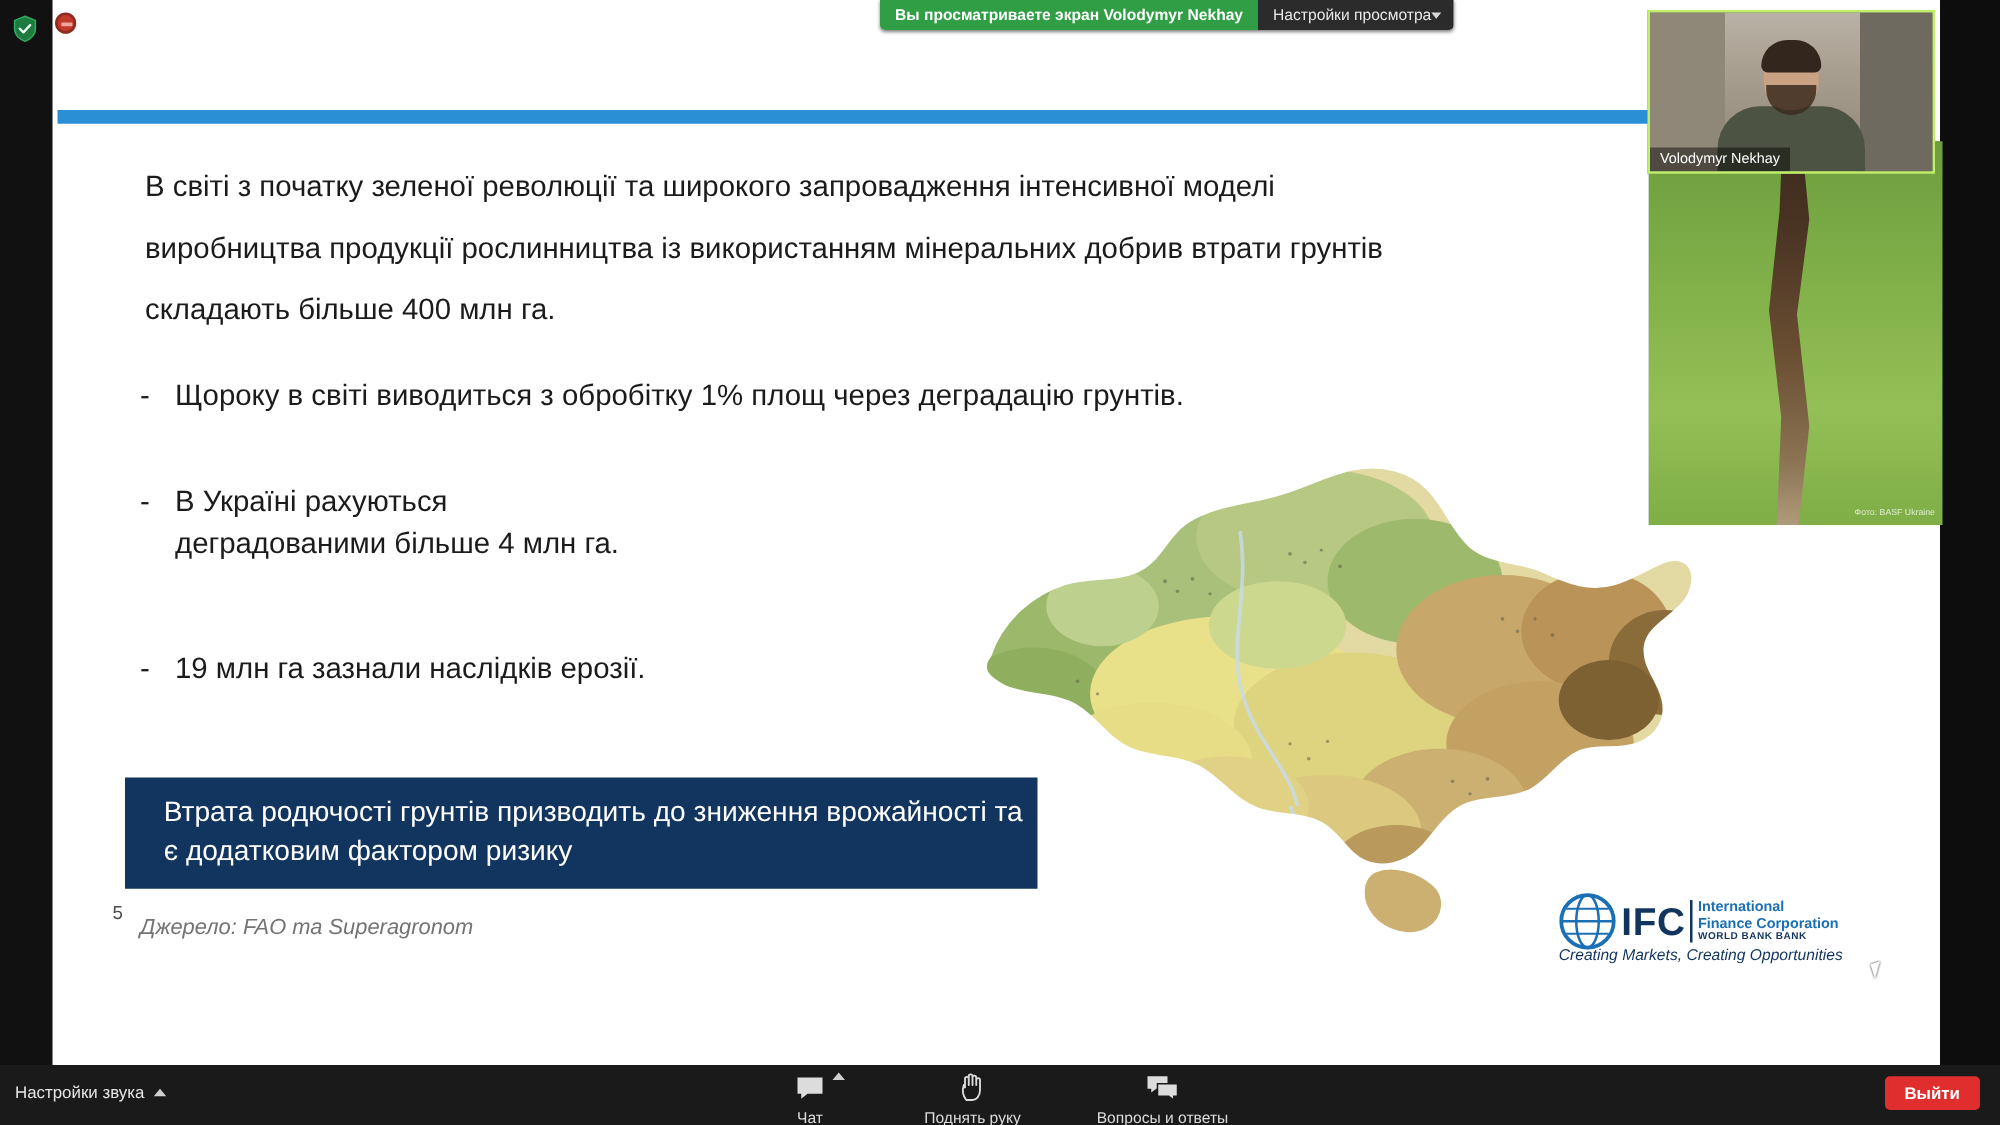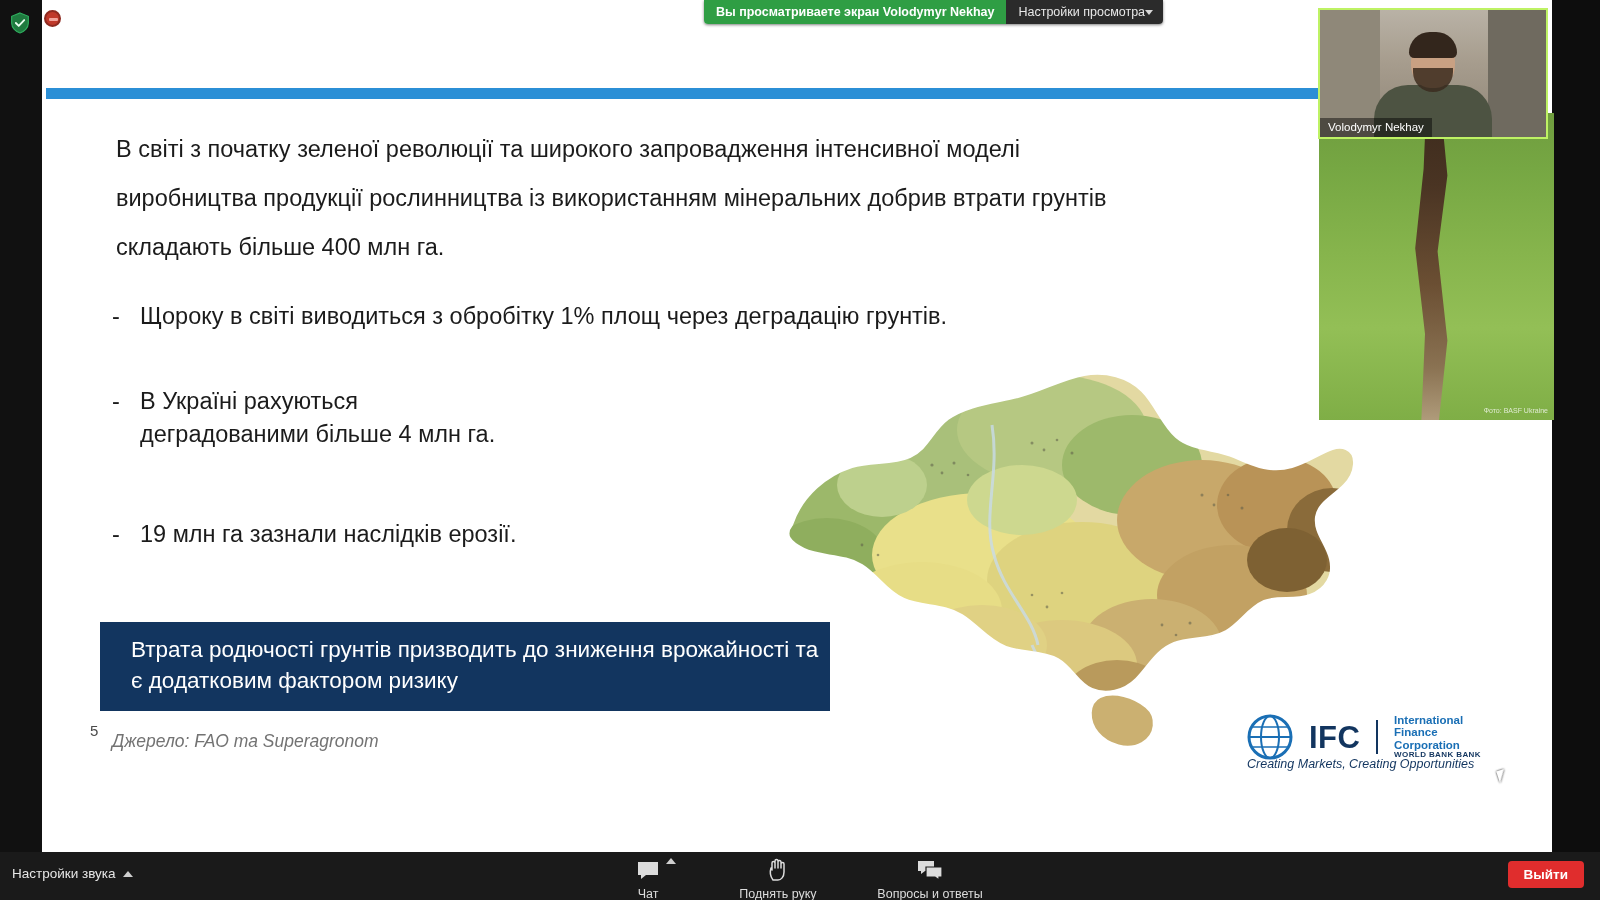--- a/index.html
+++ b/index.html
@@ -149,21 +149,21 @@
     position: absolute;
     left: 690px; top: 345px;
     width: 640px; height: 420px;
   }
 
   
   .ifc {
     position: absolute;
     left: 1205px; top: 707px;
     width: 240px; height: 60px;
-    display: flex; align-items: center; gap: 16px;
+    display: flex; align-items: center; gap: 4px;
   }
   .ifc-globe {
     width: 46px; height: 46px; flex: none;
   }
   .ifc-word {
     font-size: 31px; font-weight: bold; color: #12355f;
     letter-spacing: .5px; line-height: 1;
   }
   .ifc-div { width: 2px; height: 34px; background: #12355f; }
   .ifc-right { line-height: 1.08; }

